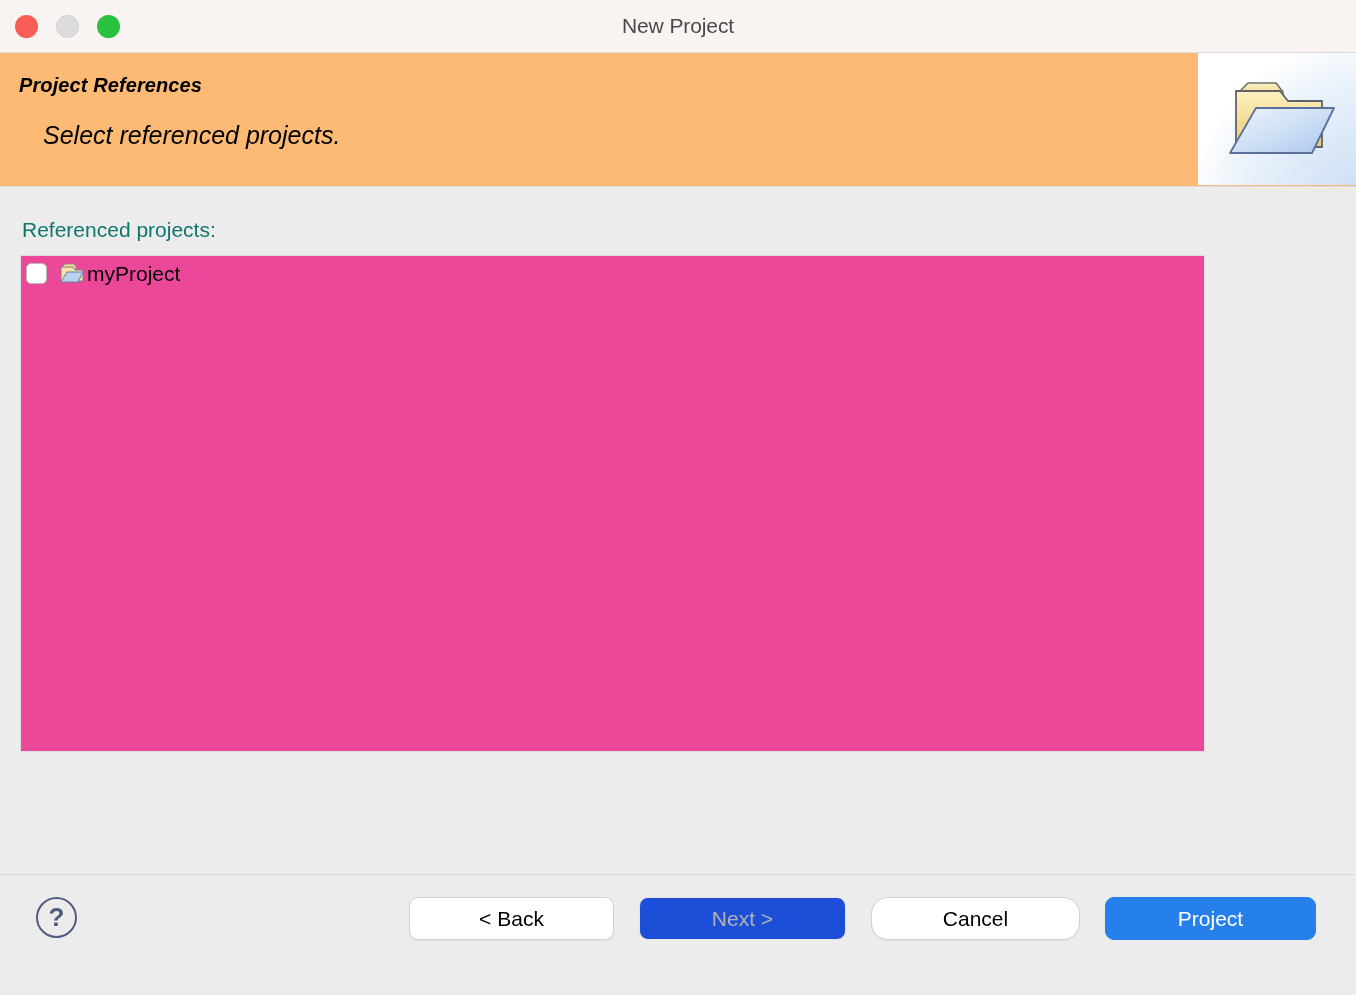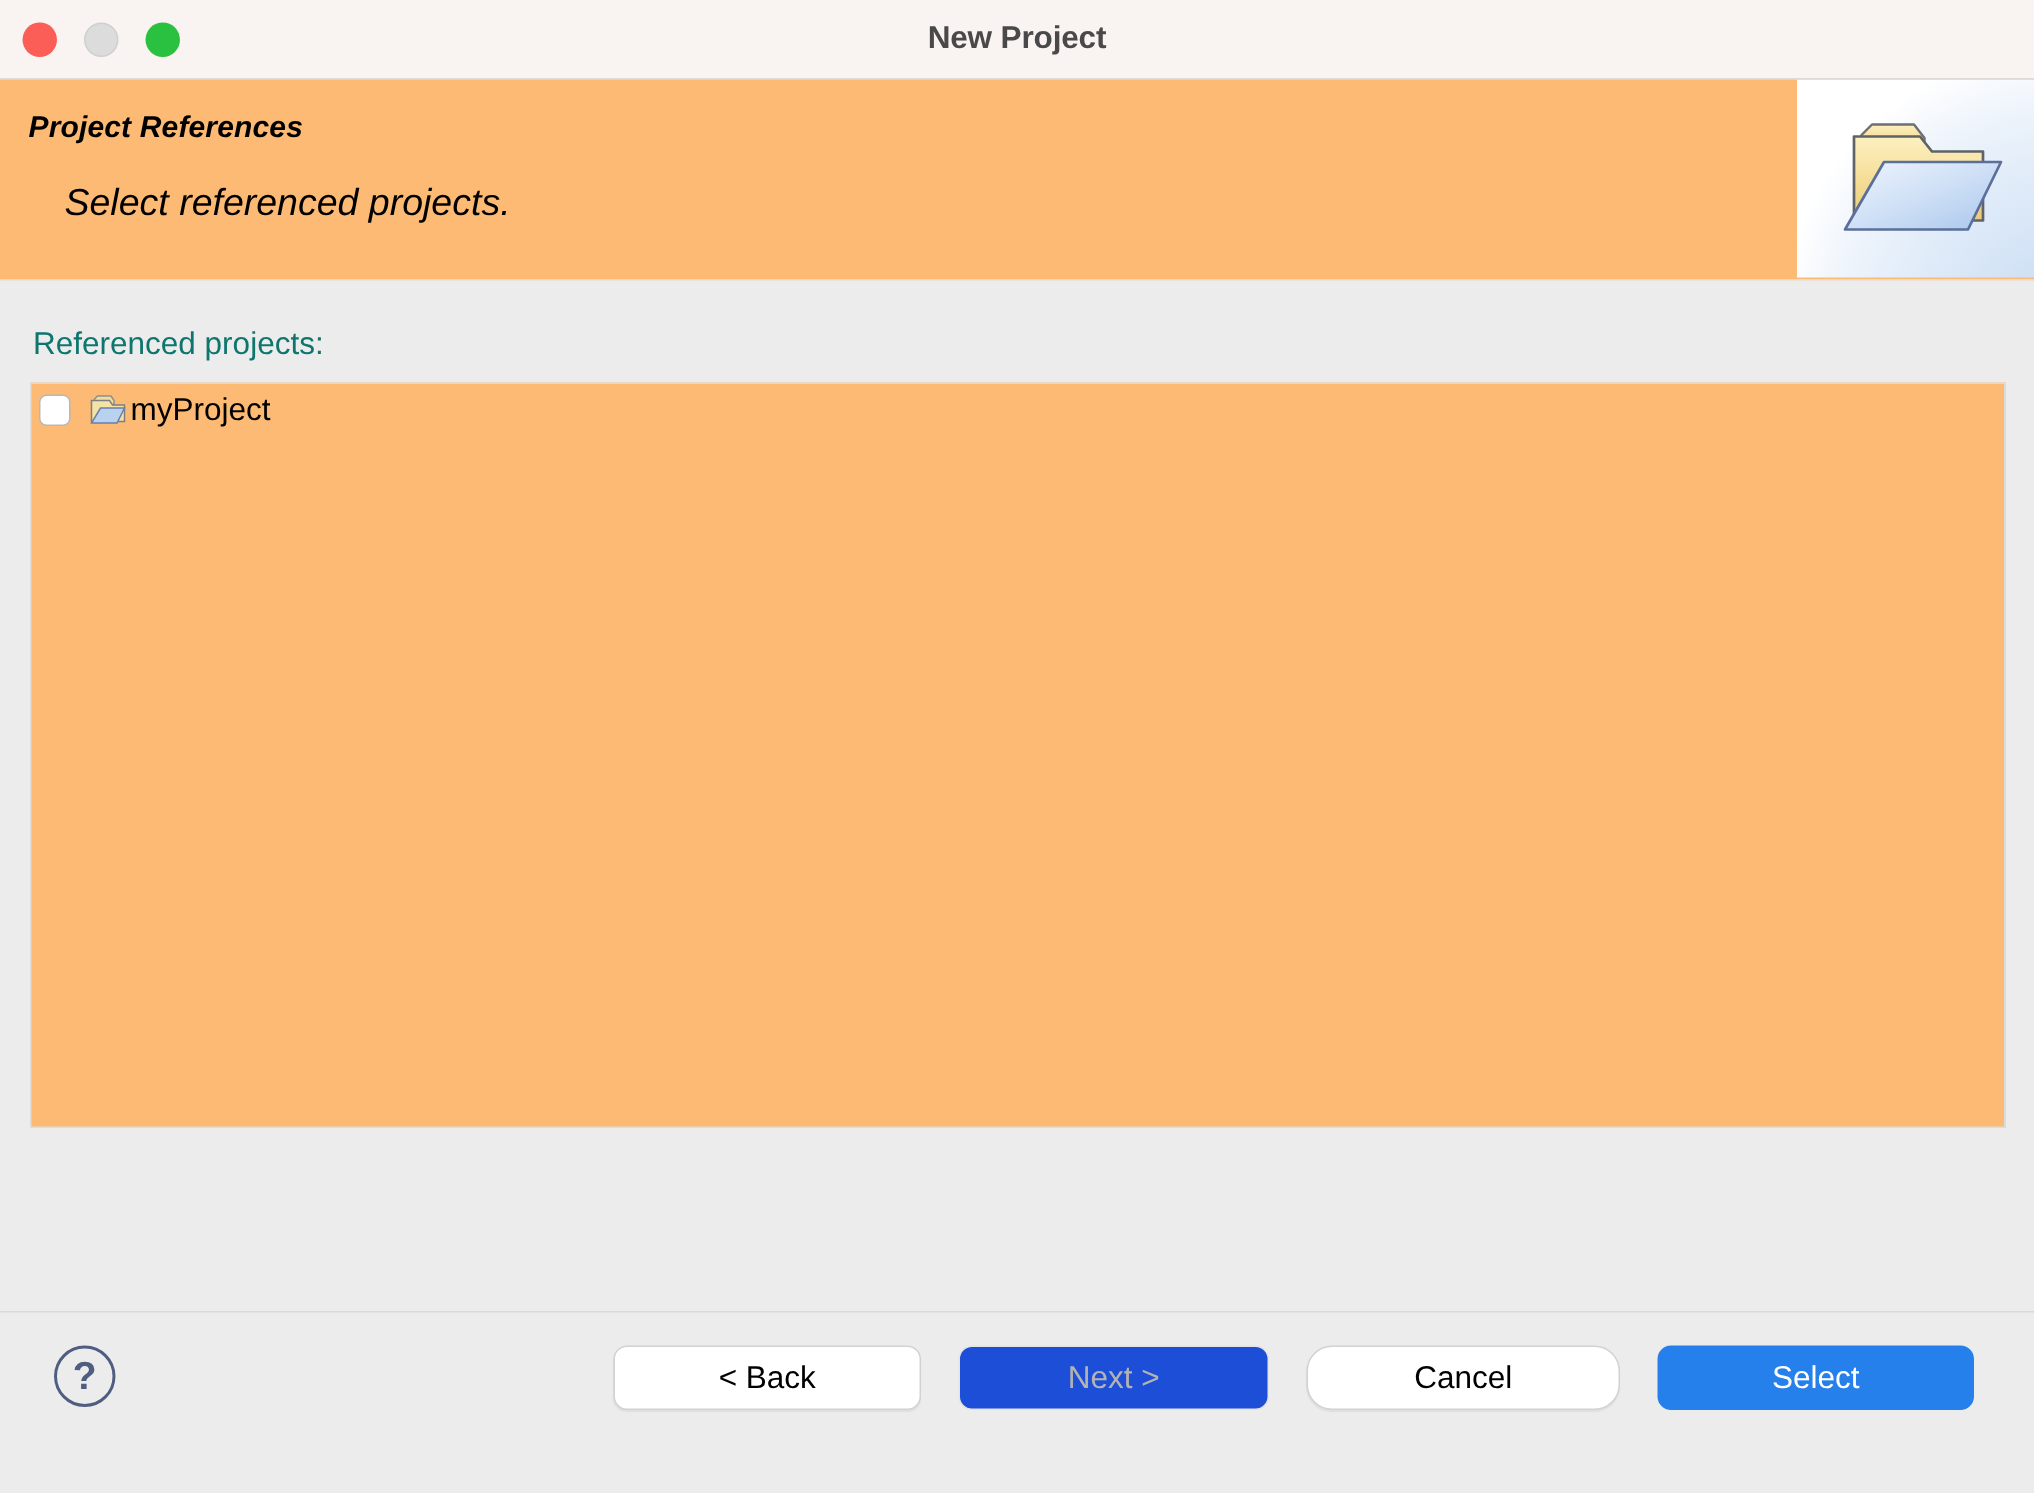--- a/index.html
+++ b/index.html
@@ -50,21 +50,21 @@
     border-radius: 50%;
     display: block;
   }
   .tl-close  { background: #fa5e57; }
   .tl-min    { background: #dcdcdc; border: 1px solid #cfcfcf; box-sizing: border-box; }
   .tl-max    { background: #2ac140; }
   .titlebar-title {
     width: 100%;
     text-align: center;
     font-size: 21px;
-    font-weight: bold;
+    font-weight: normal;
     color: #494949;
     letter-spacing: -0.1px;
   }
 
   
   .header {
     position: relative;
     height: 133px;
     min-height: 133px;
     background: #fdba74;
@@ -118,23 +118,23 @@
     position: absolute;
     left: 22px;
     top: 31px;
     font-size: 21px;
     color: #0f766e;
   }
   .list-box {
     position: absolute;
     left: 20px;
     top: 68px;
-    width: 1317px;
+    width: 1185px;
     height: 497px;
-    background: #fdba74;
+    background: #ec4899;
     border: 1px solid #dcdcdc;
     box-sizing: border-box;
     overflow: hidden;
   }
   .list-row {
     display: flex;
     align-items: center;
     height: 34px;
     padding-left: 5px;
     gap: 0;
@@ -297,17 +297,17 @@
   </div>
 
   <div class="footer">
     <div class="help-button">
       <span>?</span>
     </div>
     <div class="footer-buttons">
       <div class="btn btn-back">&lt; Back</div>
       <div class="btn btn-next btn-disabled">Next &gt;</div>
       <div class="btn btn-cancel">Cancel</div>
-      <div class="btn btn-finish btn-primary">Select</div>
+      <div class="btn btn-finish btn-primary">Project</div>
     </div>
   </div>
 
 </div>
 
 </body></html>

